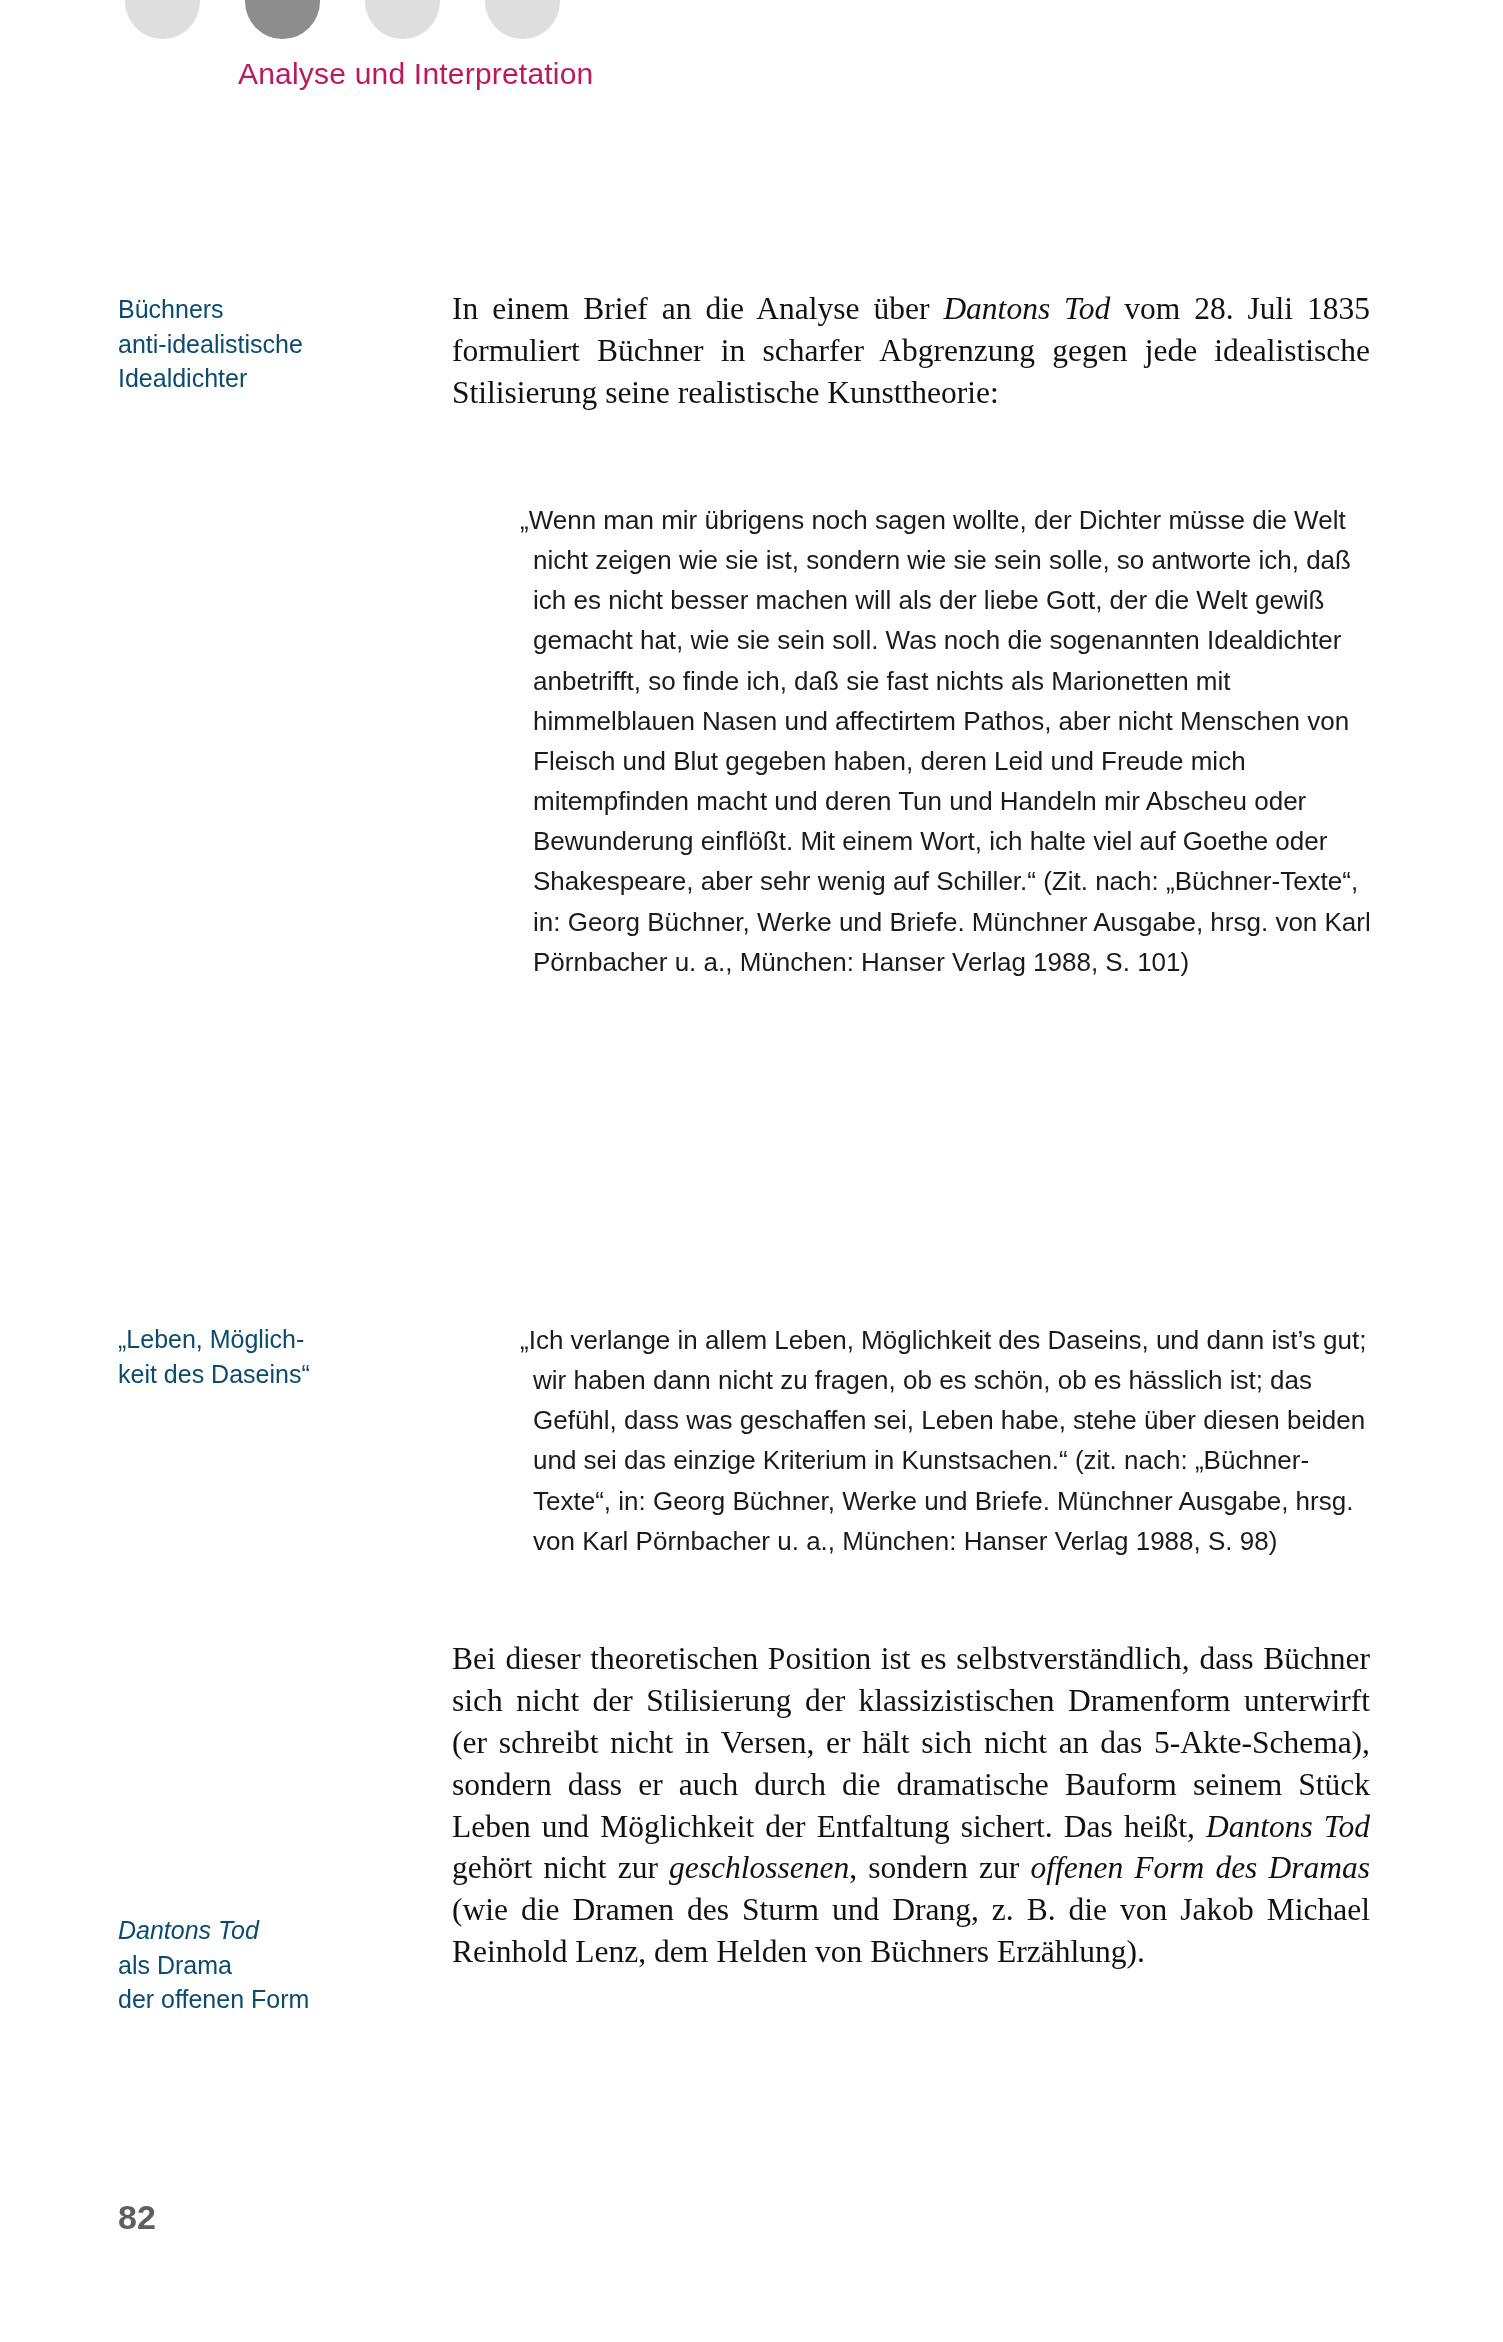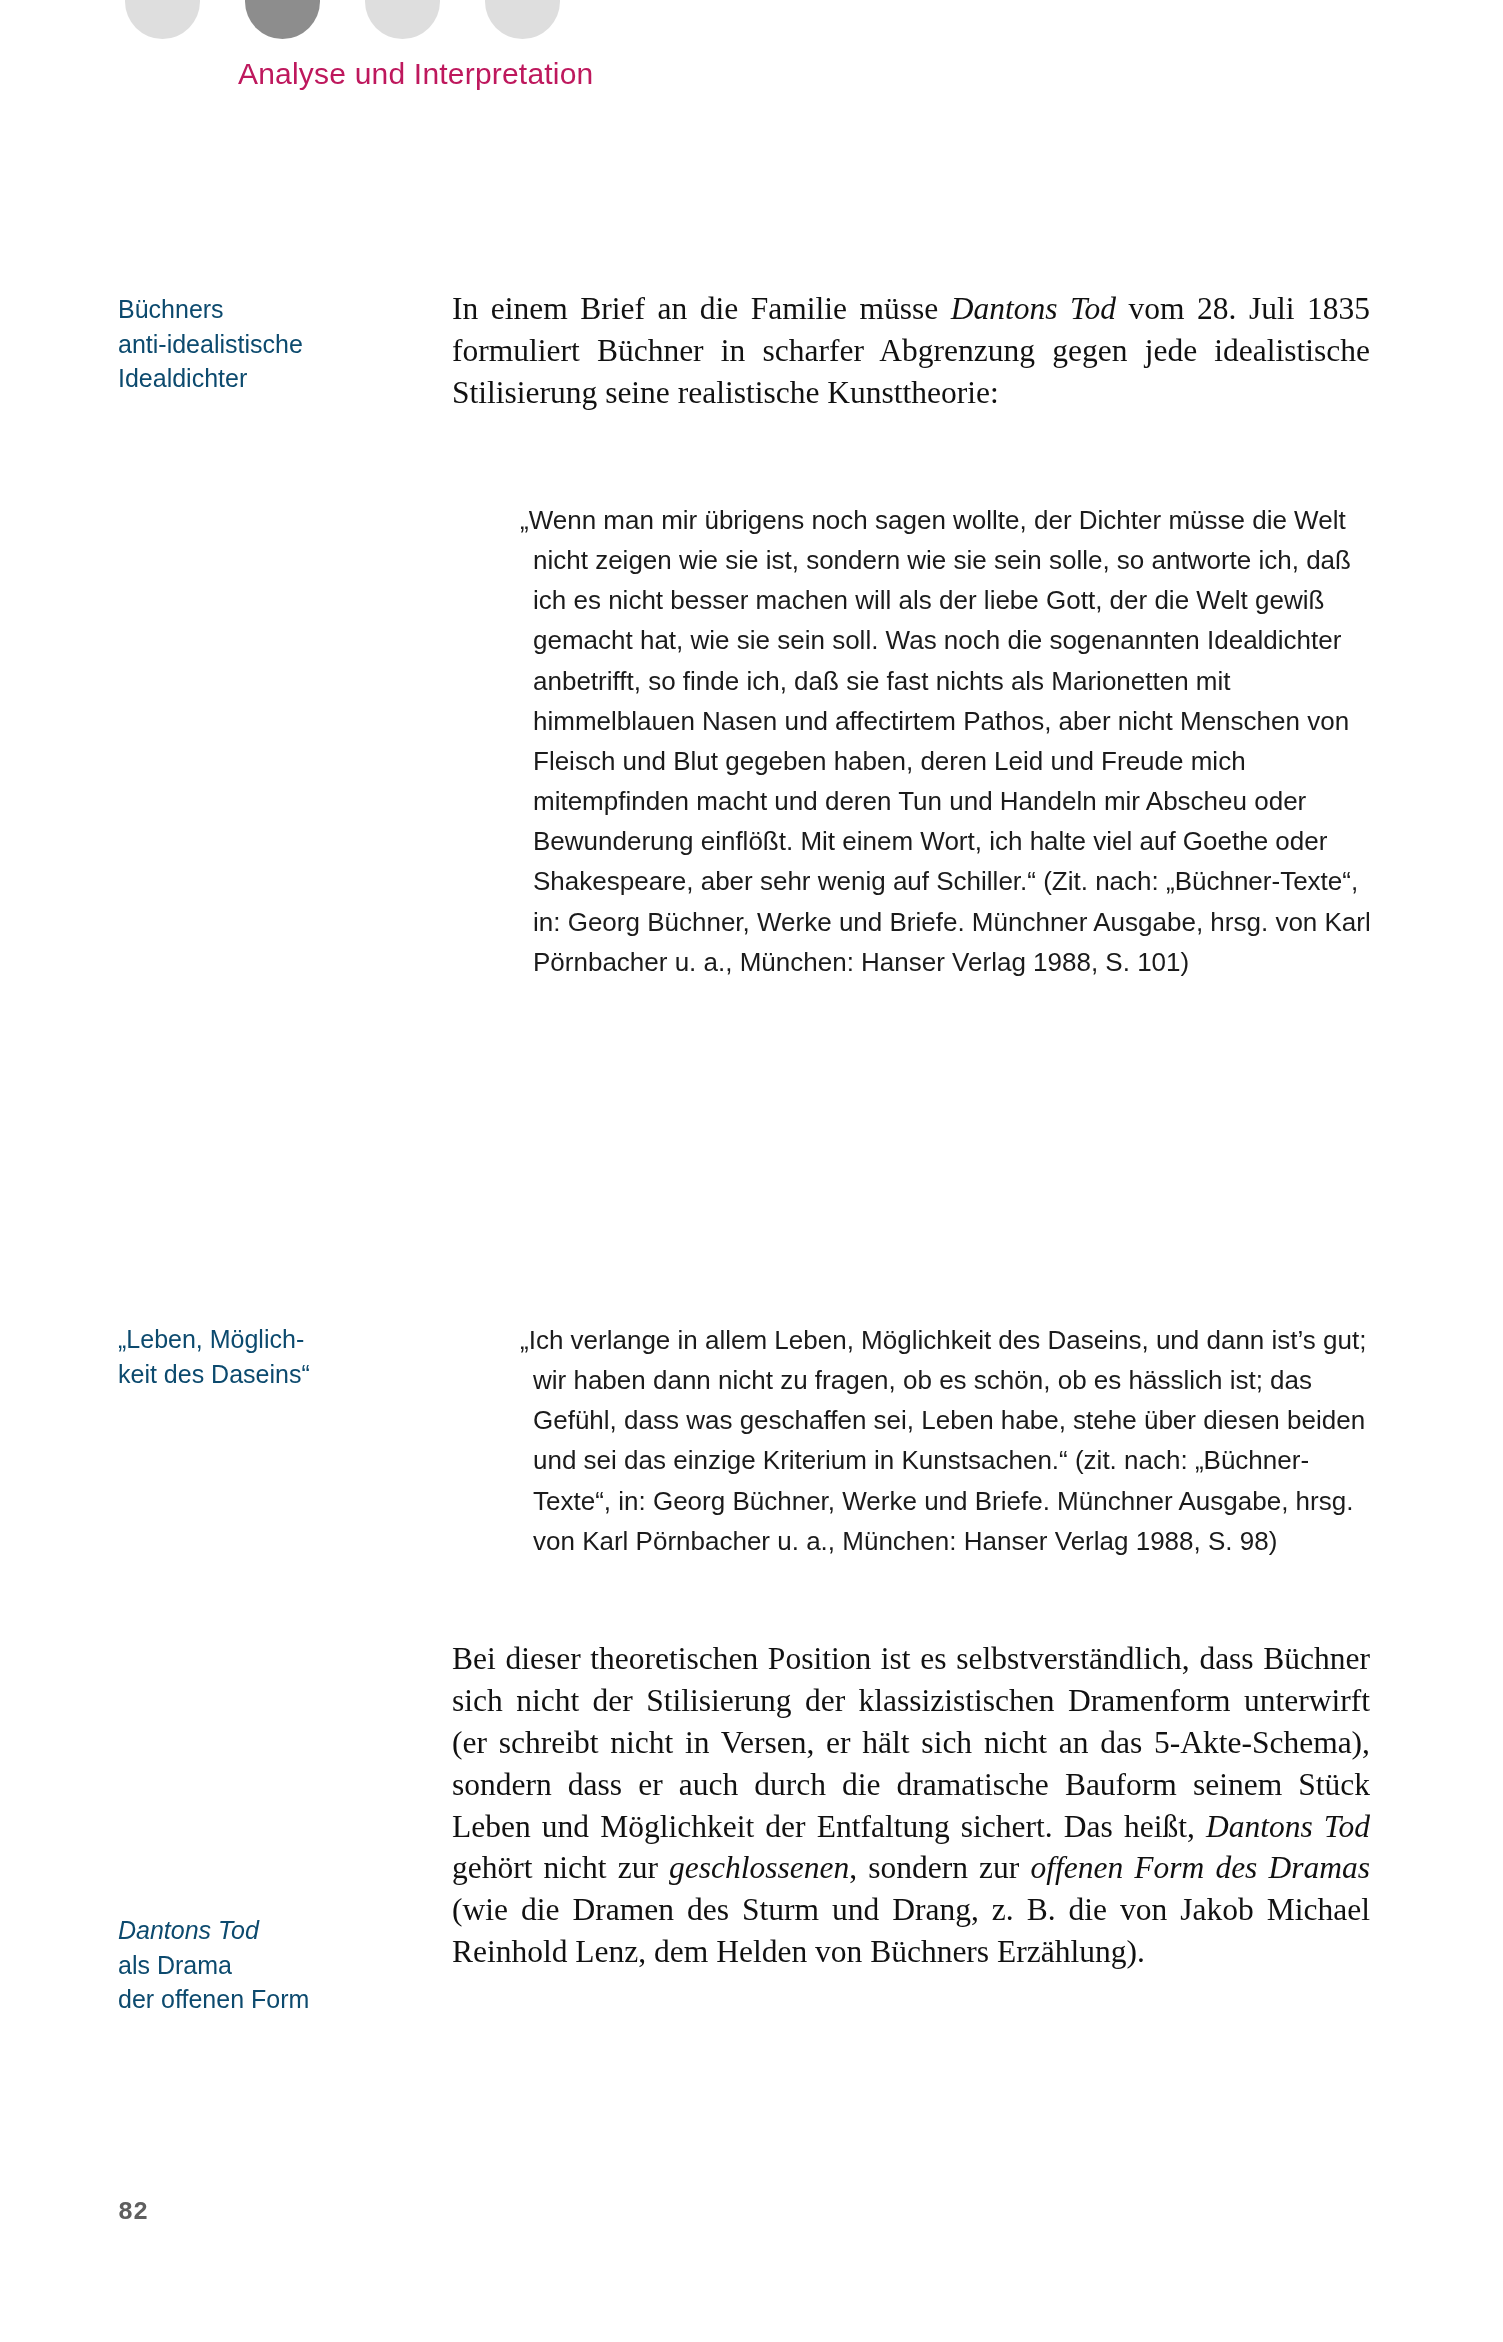--- a/index.html
+++ b/index.html
@@ -114,23 +114,23 @@
     color: #1b1b1b;
     text-indent: -13px;
   }
   #quote-1 { top: 500px; }
   #quote-2 { top: 1320px; }
 
   .page-number {
     position: absolute;
     left: 118px;
     top: 2198px;
-    font-family: Liberation Mono, monospace;
+    font-family: Liberation Sans, sans-serif;
     font-weight: bold;
-    font-size: 25px;
+    font-size: 34px;
     color: #5f5f5f;
   }
 </style>
 </head>
 <body>
 
 <div class="page">
 
   <div class="header-dots">
     <span class="dot"></span>
@@ -153,21 +153,21 @@
     <div>keit des Daseins“</div>
   </div>
 
   <div class="margin-note" id="note-3">
     <div class="ital">Dantons Tod</div>
     <div>als Drama</div>
     <div>der offenen Form</div>
   </div>
 
   <div class="body-col" id="para-1" style="top:288px;">
-    <p class="body"><span>In einem Brief an die Familie müsse </span><span class="ital">Dantons Tod</span><span> vom 28. Juli 1835 formuliert Büchner in scharfer Abgrenzung gegen jede idealistische Stilisierung seine realistische Kunsttheorie:</span></p>
+    <p class="body"><span>In einem Brief an die Analyse über </span><span class="ital">Dantons Tod</span><span> vom 28. Juli 1835 formuliert Büchner in scharfer Abgrenzung gegen jede idealistische Stilisierung seine realistische Kunsttheorie:</span></p>
   </div>
 
   <div class="quote" id="quote-1">„Wenn man mir übrigens noch sagen wollte, der Dichter müsse die Welt nicht zeigen wie sie ist, sondern wie sie sein solle, so antworte ich, daß ich es nicht besser machen will als der liebe Gott, der die Welt gewiß gemacht hat, wie sie sein soll. Was noch die sogenannten Idealdichter anbetrifft, so finde ich, daß sie fast nichts als Marionetten mit himmelblauen Nasen und affectirtem Pathos, aber nicht Menschen von Fleisch und Blut gegeben haben, deren Leid und Freude mich mitempfinden macht und deren Tun und Handeln mir Abscheu oder Bewunderung einflößt. Mit einem Wort, ich halte viel auf Goethe oder Shakespeare, aber sehr wenig auf Schiller.“ (Zit. nach: „Büchner-Texte“, in: Georg Büchner, Werke und Briefe. Münchner Ausgabe, hrsg. von Karl Pörnbacher u. a., München: Hanser Verlag 1988, S. 101)</div>
 
 
   <div class="quote" id="quote-2">„Ich verlange in allem Leben, Möglichkeit des Daseins, und dann ist’s gut; wir haben dann nicht zu fragen, ob es schön, ob es hässlich ist; das Gefühl, dass was geschaffen sei, Leben habe, stehe über diesen beiden und sei das einzige Kriterium in Kunstsachen.“ (zit. nach: „Büchner-Texte“, in: Georg Büchner, Werke und Briefe. Münchner Ausgabe, hrsg. von Karl Pörnbacher u. a., München: Hanser Verlag 1988, S. 98)</div>
 
   <div class="body-col" id="para-3" style="top:1638px;">
     <p class="body"><span>Bei dieser theoretischen Position ist es selbstverständlich, dass Büchner sich nicht der Stilisierung der klassizistischen Dramenform unterwirft (er schreibt nicht in Versen, er hält sich nicht an das 5-Akte-Schema), sondern dass er auch durch die dramatische Bauform seinem Stück Leben und Möglichkeit der Entfaltung sichert. Das heißt, </span><span class="ital">Dantons Tod</span><span> gehört nicht zur </span><span class="ital">geschlossenen</span><span>, sondern zur </span><span class="ital">offenen Form des Dramas</span><span> (wie die Dramen des Sturm und Drang, z. B. die von Jakob Michael Reinhold Lenz, dem Helden von Büchners Erzählung).</span></p>
   </div>

